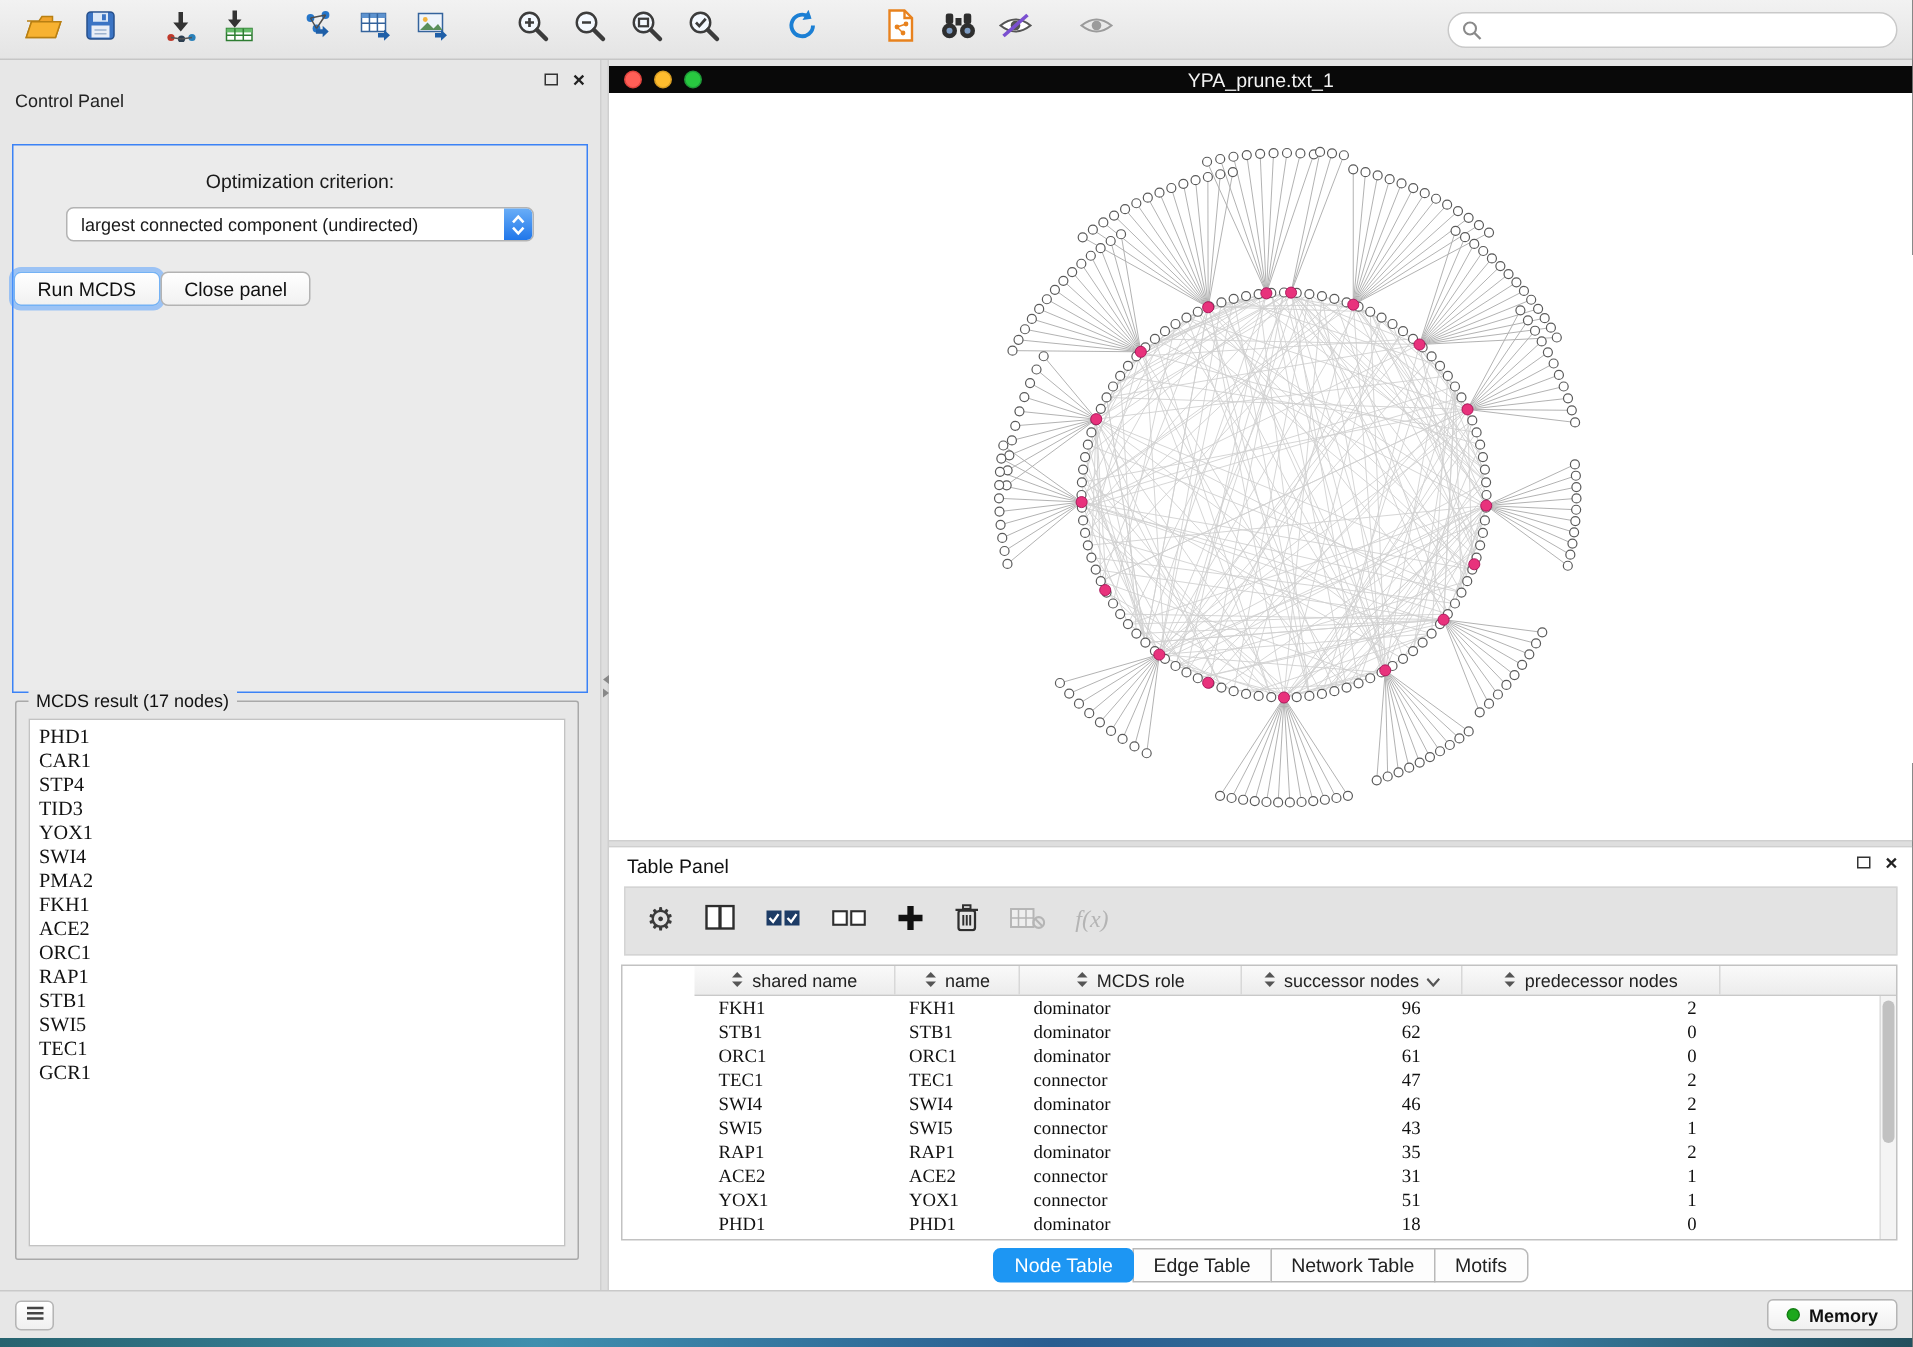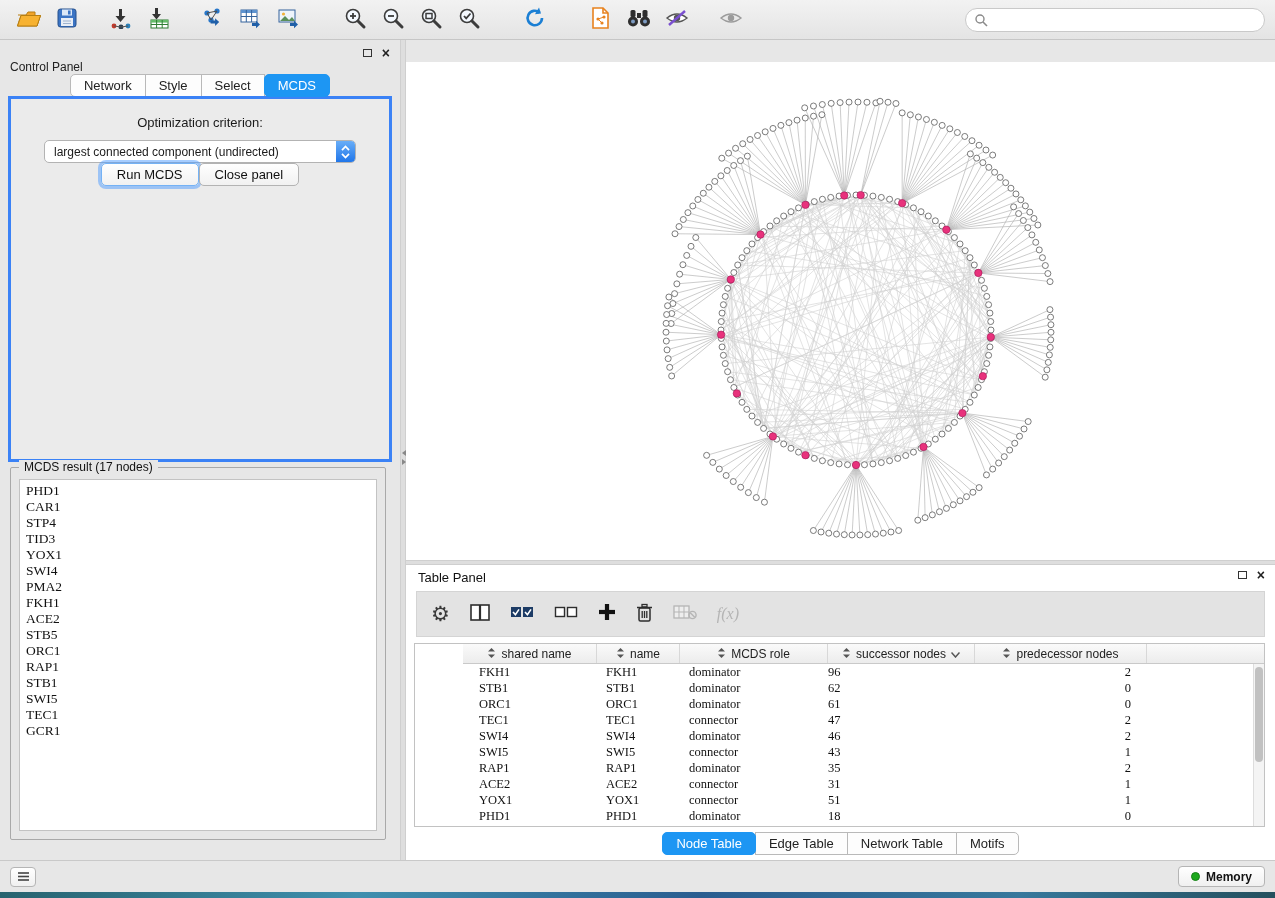--- a/index.html
+++ b/index.html
@@ -38,34 +38,34 @@
   .seg-row { position:absolute; top:34px; left:0; right:0; display:flex; justify-content:center; }
   .seg {
     font-size:13px; padding:3px 13px; background:#fdfdfd; border:1px solid #b9b9b9;
     margin-left:-1px; color:#222; white-space:nowrap;
   }
   .seg:first-child { border-radius:5px 0 0 5px; margin-left:0; }
   .seg:last-child { border-radius:0 5px 5px 0; }
   .seg.active { background:#1d96f3; border-color:#1d96f3; color:#fff; border-radius:5px; position:relative; z-index:2; }
   .cp-box {
     position:absolute; left:8px; right:8px; top:56px; height:366px;
-    background:#ebebeb; border:3px solid #3b82f6;
+    background:#ebebeb; border:1px solid #3b82f6;
   }
   .opt-label { text-align:center; font-size:13px; margin-top:16px; }
   .select-row { display:flex; justify-content:center; margin-top:10px; }
   .mac-select {
     width:312px; height:23px; background:#fff; border:1px solid #b3b3b3; border-radius:5px;
     display:flex; align-items:center; overflow:hidden;
   }
   .mac-select .sel-text { flex:1; font-size:12px; padding-left:9px; white-space:nowrap; }
   .sel-step {
     width:19px; height:23px; background:linear-gradient(#6cb0f8,#1d74e9);
     display:flex; align-items:center; justify-content:center; border-radius:0 4px 4px 0;
   }
-  .btn-row { display:flex; justify-content:center; margin-top:0; }
+  .btn-row { display:flex; justify-content:flex-start; margin-top:20px; }
   .mac-btn {
     font-size:13px; font-family:"Liberation Sans", sans-serif; padding:3px 15px;
     background:linear-gradient(#ffffff,#f1f1f1); border:1px solid #b3b3b3; border-radius:5px; color:#111;
   }
   .mac-btn.focused { box-shadow:0 0 0 3px rgba(77,155,255,0.5); border-color:#74b2f5; }
   .groupbox {
     position:absolute; left:10px; right:14px; top:427px; height:373px;
     border:1px solid #a9a9a9; border-radius:2px;
   }
   .groupbox .legend {
@@ -115,21 +115,21 @@
   .th {
     display:flex; align-items:center; justify-content:center; gap:5px;
     font-size:12px; color:#222; border-right:1px solid #d8d8d8; overflow:hidden; white-space:nowrap;
   }
   .th:last-child { border-right:none; }
   .tbody .trow { display:grid; grid-template-columns:134px 83px 148px 147px 172px 1fr; height:16px; }
   .td { font-family:"Liberation Serif", serif; font-size:12.5px; color:#111; line-height:16px; white-space:nowrap; overflow:hidden; }
   .td.c0 { padding-left:16px; }
   .td.c1 { padding-left:9px; }
   .td.c2 { padding-left:9px; }
-  .td.c3 { padding-right:28px; }
+  .td.c3 { text-align:right; padding-right:28px; }
   .td.c4 { text-align:right; padding-right:16px; }
   .vscroll { position:absolute; right:0; top:20px; bottom:0; width:11px; background:#f4f4f4; border-left:1px solid #ddd; }
   .vthumb { position:absolute; left:1px; right:1px; top:3px; height:95px; background:#c1c1c1; border-radius:5px; }
   .tp-tabs { position:absolute; left:0; right:0; top:267px; display:flex; justify-content:center; }
   
   .statusbar {
     position:absolute; left:0; right:0; top:860px; height:32px; background:#e7e7e7;
     border-top:1px solid #c9c9c9; display:flex; align-items:center; padding:0 10px;
   }
   .sb-left-btn { width:26px; height:20px; border:1px solid #b5b5b5; border-radius:4px; background:linear-gradient(#fff,#f0f0f0); display:flex; align-items:center; justify-content:center; }
@@ -302,26 +302,20 @@
   <div class="main">
 
     <div class="control-panel">
       <div class="cp-header">
         <span class="cp-title">Control Panel</span>
         <span class="panel-icons">
           <span class="float-ico"></span>
           <span class="close-ico">×</span>
         </span>
       </div>
-      <div class="seg-row">
-          <div class="seg">Network</div>
-          <div class="seg">Style</div>
-          <div class="seg">Select</div>
-          <div class="seg active">MCDS</div>
-        </div>
       <div class="cp-box">
         <div class="opt-label">Optimization criterion:</div>
         <div class="select-row">
           <div class="mac-select">
             <span class="sel-text">largest connected component (undirected)</span>
             <span class="sel-step">
               <svg width="9" height="14" viewBox="0 0 9 14">
                   <path d="M1 5.2 L4.5 1.4 L8 5.2" fill="none" stroke="#fff" stroke-width="1.7"></path>
                   <path d="M1 8.8 L4.5 12.6 L8 8.8" fill="none" stroke="#fff" stroke-width="1.7"></path>
                 </svg>
@@ -338,39 +332,46 @@
         <div class="result-list">
             <div class="result-item">PHD1</div>
             <div class="result-item">CAR1</div>
             <div class="result-item">STP4</div>
             <div class="result-item">TID3</div>
             <div class="result-item">YOX1</div>
             <div class="result-item">SWI4</div>
             <div class="result-item">PMA2</div>
             <div class="result-item">FKH1</div>
             <div class="result-item">ACE2</div>
-            <div class="result-item">STB5</div>
             <div class="result-item">ORC1</div>
             <div class="result-item">RAP1</div>
             <div class="result-item">STB1</div>
             <div class="result-item">SWI5</div>
             <div class="result-item">TEC1</div>
             <div class="result-item">GCR1</div>
           </div>
       </div>
     </div>
 
     <div class="vsplit">
       <div class="vsplit-handle">
         <span class="tri-l"></span>
         <span class="tri-r"></span>
       </div>
     </div>
 
     <div class="right-area">
+      <div class="net-titlebar">
+        <span class="net-title">YPA_prune.txt_1</span>
+        <span class="lights">
+          <span class="light red"></span>
+          <span class="light yellow"></span>
+          <span class="light green"></span>
+        </span>
+      </div>
       <div class="net-canvas">
         <svg id="network-svg" width="869" height="498" viewBox="0 0 869 498">
             <g stroke="#b2b2b2" stroke-width="0.6" opacity="0.6">
               <line x1="384.9632539962684" y1="386.30140180592156" x2="529.3510090594839" y2="158.7827057593821"></line>
               <line x1="340.7827057593821" y1="188.64899094051614" x2="315.2663916621833" y2="259.5232798635427"></line>
               <line x1="357.58614069962704" y1="366.41076470189057" x2="319.2412732476348" y2="234.42686523274452"></line>
               <line x1="491.7172942406179" y1="139.6073703001543" x2="324.480174405086" y2="317.69681461243147"></line>
               <line x1="575.519825594914" y1="218.30318538756848" x2="548.4107647018906" y2="175.58614069962704"></line>
               <line x1="408.2827057593821" y1="139.6073703001543" x2="522.3366173221646" y2="381.984269942772"></line>
               <line x1="370.6489909405161" y1="377.2172942406179" x2="357.586140699627" y2="169.5892352981095"></line>

